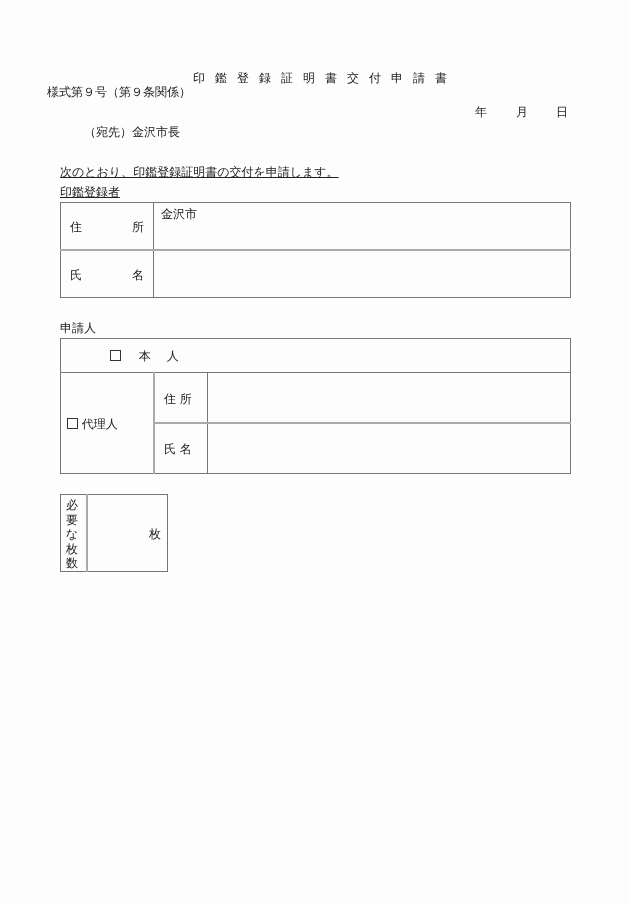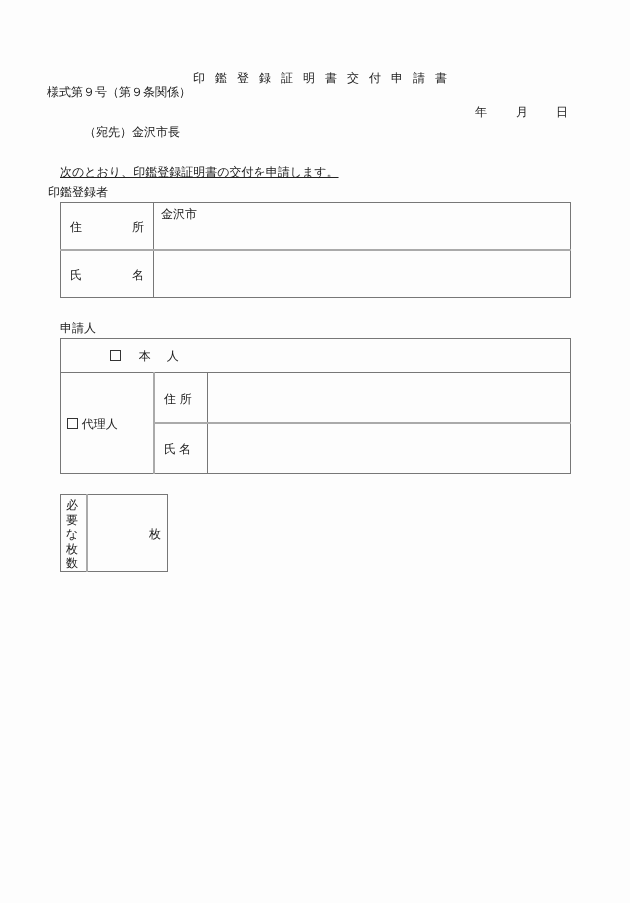--- a/index.html
+++ b/index.html
@@ -24,21 +24,21 @@
   <span>印</span><span>鑑</span><span>登</span><span>録</span><span>証</span><span>明</span><span>書</span><span>交</span><span>付</span><span>申</span><span>請</span><span>書</span>
 </div>
 
 <div class="abs" style="left:475px;top:104px;">年</div>
 <div class="abs" style="left:516px;top:104px;">月</div>
 <div class="abs" style="left:556px;top:104px;">日</div>
 
 <div class="abs" style="left:84px;top:124px;">（宛先）金沢市長</div>
 
 <div class="abs" style="left:60px;top:164px;text-decoration:underline;">次のとおり、印鑑登録証明書の交付を申請します。</div>
-<div class="abs" style="left:48px;top:184px;">印鑑登録者</div>
+<div class="abs" style="left:60px;top:184px;text-decoration:underline;">印鑑登録者</div>
 
 <div class="box" style="left:60px;top:202px;width:511px;height:96px;"></div>
 <div class="line" style="left:153px;top:202px;width:1px;height:96px;"></div>
 <div class="lineL" style="left:60px;top:249px;width:511px;height:1.5px;"></div>
 <div class="abs" style="left:70px;top:219px;">住</div>
 <div class="abs" style="left:132px;top:219px;">所</div>
 <div class="abs" style="left:161px;top:206px;font-family:Liberation Mono, monospace;">金沢市</div>
 <div class="abs" style="left:70px;top:267px;">氏</div>
 <div class="abs" style="left:132px;top:267px;">名</div>
 <div class="abs" style="left:161px;top:255px;width:400px;height:36px;"></div>
@@ -55,21 +55,21 @@
   <span class="chk"></span>
   <span style="margin-left:14px;">本</span>
   <span style="margin-left:12px;">人</span>
 </div>
 <div class="abs" style="left:67px;top:416px;">
   <span class="chk"></span>
   <span style="margin-left:0;">代理人</span>
 </div>
 <div class="abs" style="left:164px;top:391px;">住 所</div>
 <div class="abs" style="left:212px;top:376px;width:352px;height:42px;"></div>
-<div class="abs" style="left:164px;top:441px;font-family:Liberation Serif, serif;">氏 名</div>
+<div class="abs" style="left:164px;top:441px;">氏 名</div>
 <div class="abs" style="left:212px;top:427px;width:352px;height:42px;"></div>
 
 <div class="box" style="left:60px;top:494px;width:108px;height:78px;"></div>
 <div class="lineL" style="left:86px;top:494px;width:1.5px;height:78px;"></div>
 <div class="vert" style="left:65px;top:498px;">
   <div>必</div>
   <div>要</div>
   <div>な</div>
   <div>枚</div>
   <div>数</div>

